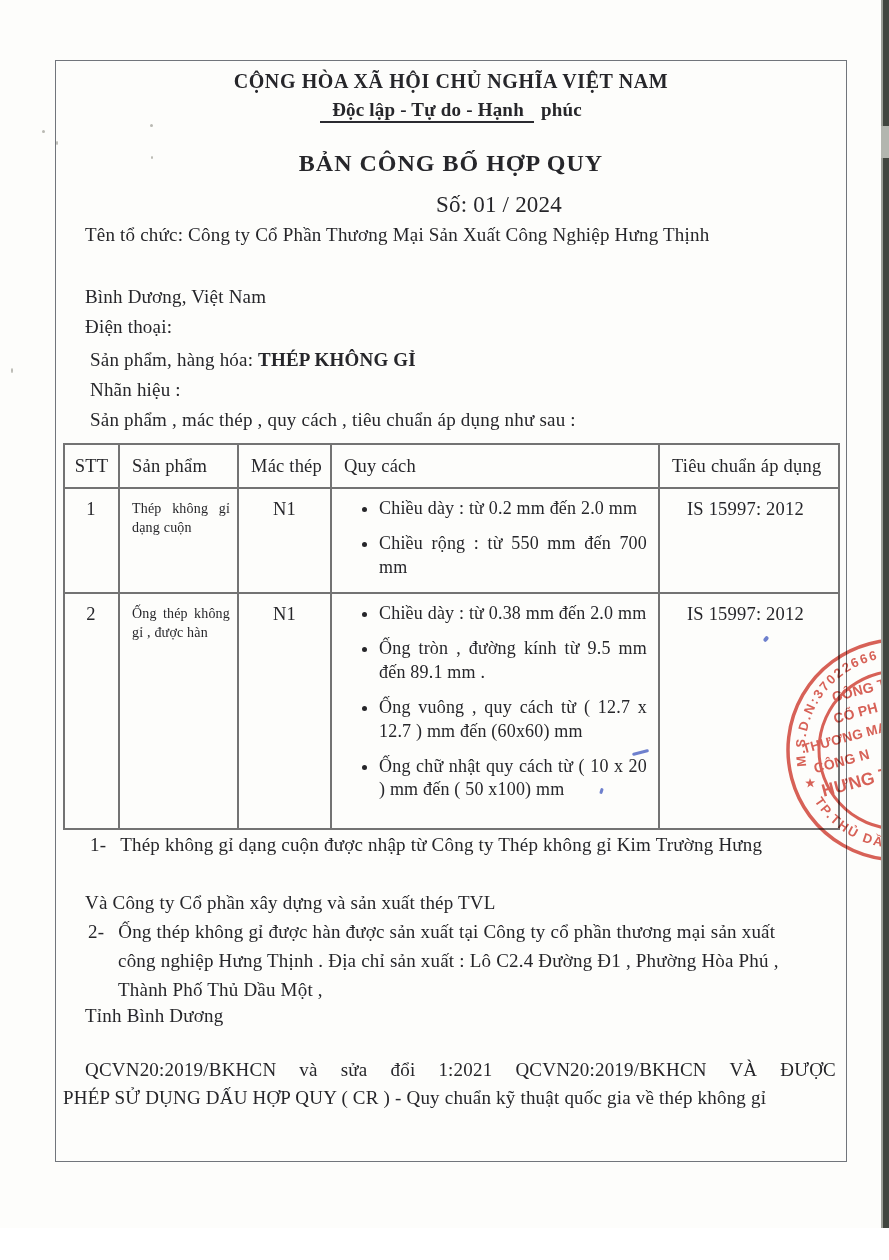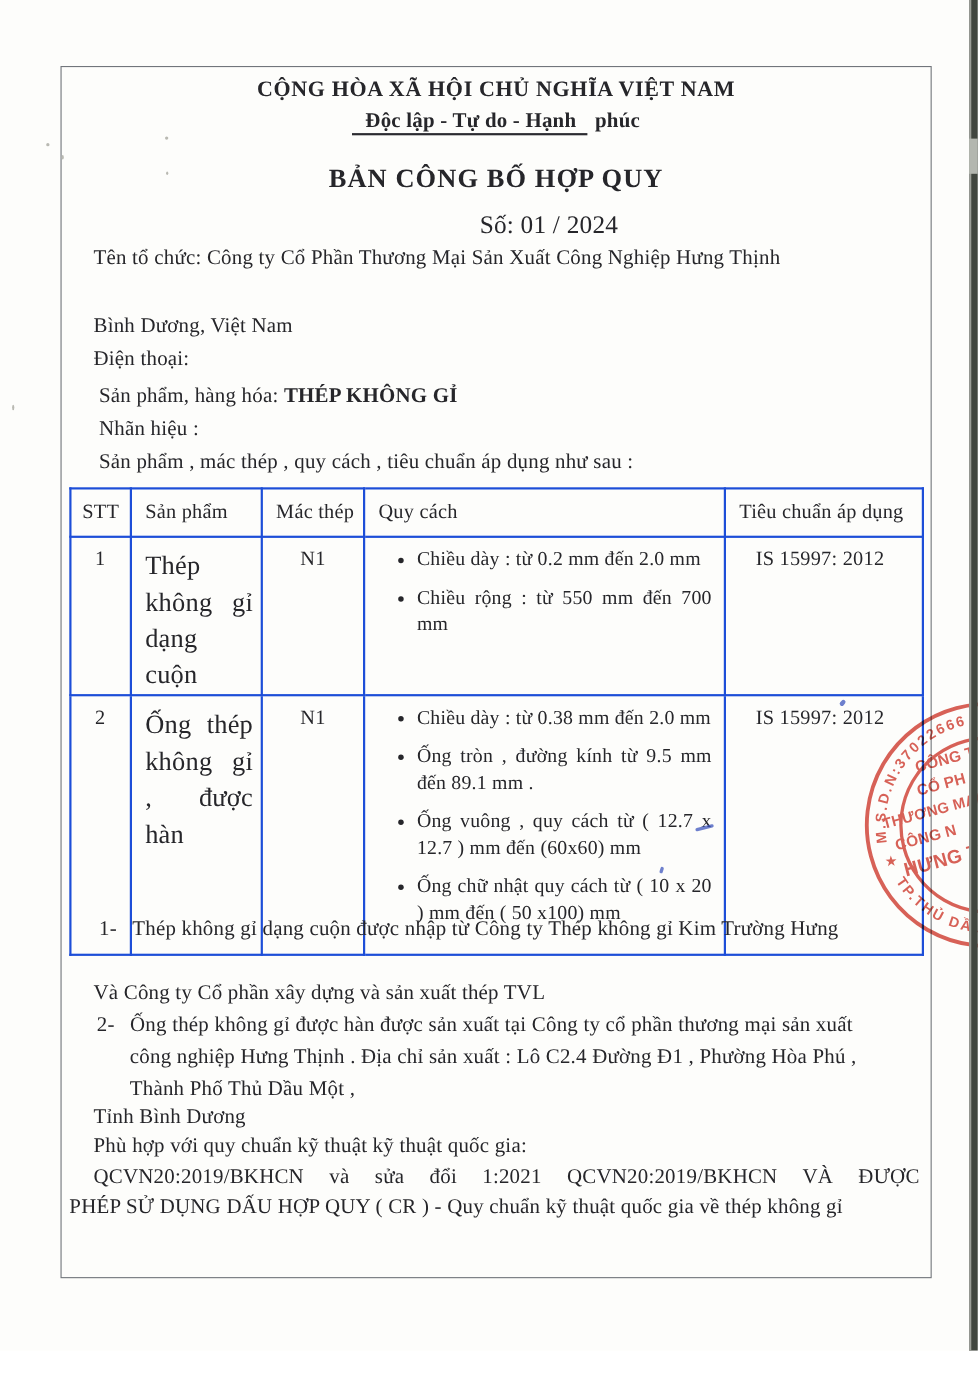--- a/index.html
+++ b/index.html
@@ -30,26 +30,26 @@
   
   .line { font-size:19px; white-space:nowrap; }
   .b { font-weight:bold; }
 
   
   .spec-table {
     position:absolute; left:63px; top:443px; width:775px;
     border-collapse:collapse; table-layout:fixed;
     font-size:18.5px; color:var(--ink,#26262a);
   }
-  .spec-table td { border:2px solid #1d4ed8; vertical-align:top; overflow:hidden; }
+  .spec-table td { border:2px solid #737373; vertical-align:top; overflow:hidden; }
   .spec-table tr.hdr td { vertical-align:middle; padding:0 0 0 12px; }
   .td-stt-h, .td-stt { text-align:center; padding-left:0 !important; }
   .td-stt { padding-top:10px; }
   .td-mac { text-align:center; padding-top:10px; }
-  .td-sp { padding:10px 7px 0 12px; text-align:justify; font-size:24px; line-height:1.38; }
+  .td-sp { padding:10px 7px 0 12px; text-align:justify; font-size:14px; line-height:1.38; }
   .td-tc { padding:10px 6px 0 27px; white-space:nowrap; }
   .qc-list { margin:7px 0 0 0; padding:0 10px 0 46px; }
   .qc-list li { list-style:disc; margin-bottom:11px; text-align:justify; font-size:18px; line-height:1.33; }
 
   
   .note-marker { display:inline-block; }
   .note-text { margin-left:14px; }
   .justify-line { white-space:normal; text-align:justify; text-align-last:justify; }
 
   
@@ -142,21 +142,20 @@
   <div class="abs line" style="left:90px; top:834px;">
     <span class="note-marker">1-</span><span class="note-text">Thép không gỉ dạng cuộn được nhập từ Công ty Thép không gỉ Kim Trường Hưng</span>
   </div>
   <div class="abs line" style="left:85px; top:892px;">Và Công ty Cổ phần xây dựng và sản xuất thép TVL</div>
   <div class="abs line" style="left:88px; top:921px;">
     <span class="note-marker">2-</span><span class="note-text">Ống thép không gỉ được hàn được sản xuất tại Công ty cổ phần thương mại sản xuất</span>
   </div>
   <div class="abs line" style="left:118px; top:950px;">công nghiệp Hưng Thịnh . Địa chỉ sản xuất : Lô C2.4 Đường Đ1 , Phường Hòa Phú ,</div>
   <div class="abs line" style="left:118px; top:979px;">Thành Phố Thủ Dầu Một ,</div>
   <div class="abs line" style="left:85px; top:1005px;">Tỉnh Bình Dương</div>
-  <div class="abs line" style="left:85px; top:1031px;">Phù hợp với quy chuẩn kỹ thuật kỹ thuật quốc gia:</div>
   <div class="abs line justify-line" style="left:85px; top:1059px; width:751px;">QCVN20:2019/BKHCN và sửa đổi 1:2021 QCVN20:2019/BKHCN VÀ ĐƯỢC</div>
   <div class="abs line" style="left:63px; top:1087px;">PHÉP SỬ DỤNG DẤU HỢP QUY ( CR ) -  Quy chuẩn kỹ thuật quốc gia về thép không gỉ</div>
 
   <svg class="stamp-svg" viewBox="0 0 260 260">
     <g transform="rotate(-15 130 130)">
       <circle cx="130" cy="130" r="110" fill="none" stroke="currentColor" stroke-width="3.5"></circle>
       <circle cx="130" cy="130" r="79" fill="none" stroke="currentColor" stroke-width="3"></circle>
       <path id="arc-top" d="M 37 130 A 93 93 0 0 1 223 130" fill="none"></path>
       <path id="arc-bot" d="M 32 130 A 98 98 0 0 0 228 130" fill="none"></path>
       <text class="st-rim">

